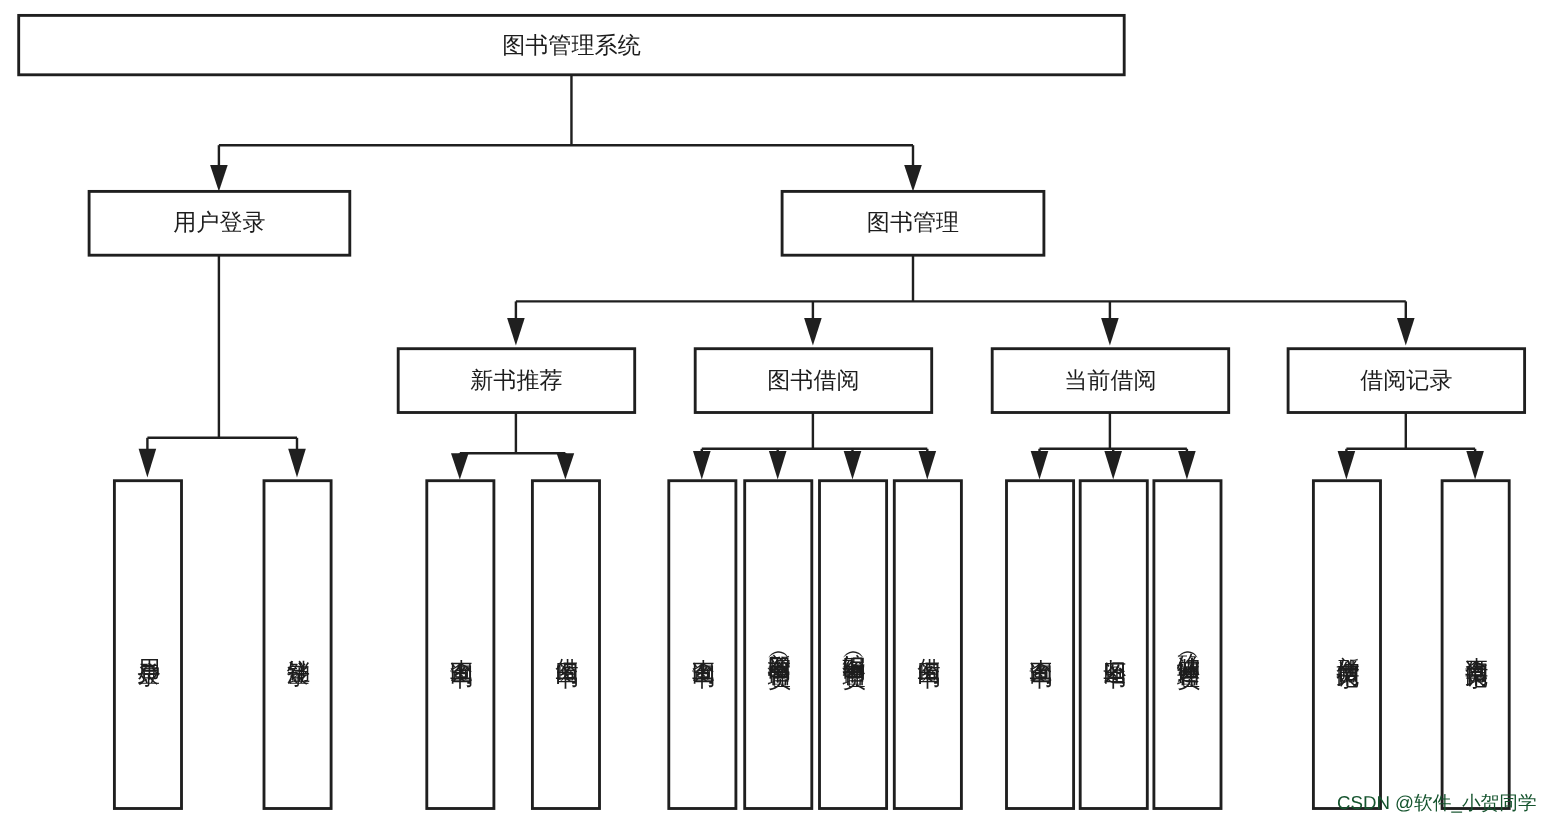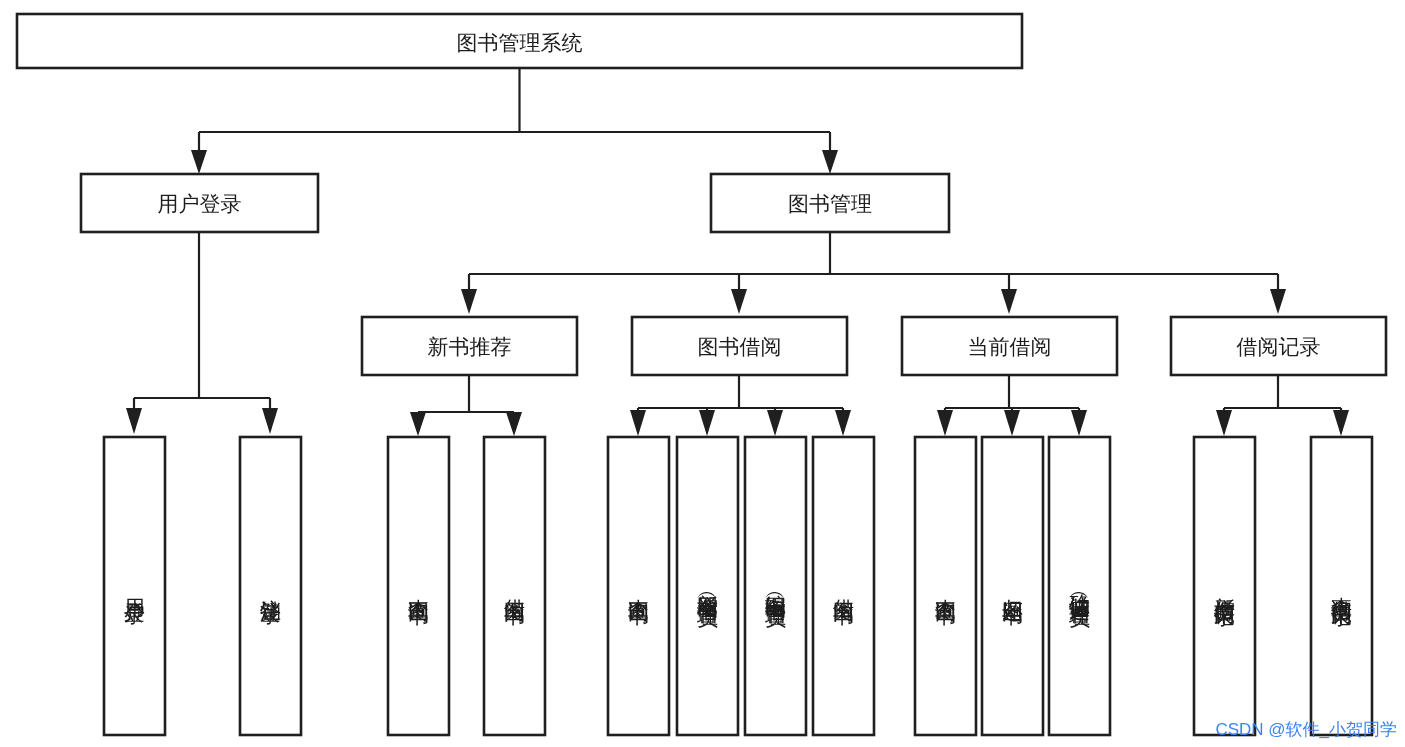--- a/index.html
+++ b/index.html
@@ -64,21 +64,21 @@
   }
   .arrow-head {
     fill: #1f1f1f;
   }
   .watermark {
     position: absolute;
     right: 8px;
     bottom: 6px;
     font-family: "Liberation Sans", "DejaVu Sans", sans-serif;
     font-size: 17px;
-    color: #3b82f6;
+    color: #14532d;
     white-space: nowrap;
     user-select: none;
   }
 </style>
 </head>
 <body>
 
 <div id="diagram-root">
   <svg class="flow" viewBox="0 0 1405 747" xmlns="http://www.w3.org/2000/svg">
 

